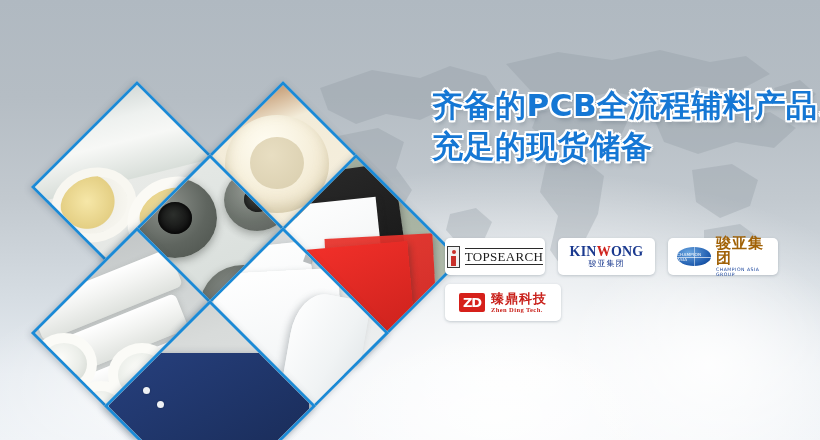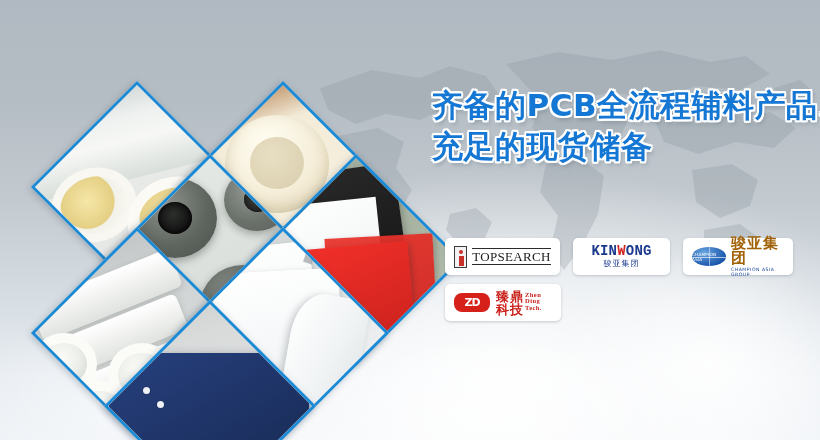--- a/index.html
+++ b/index.html
@@ -151,46 +151,46 @@
     box-shadow:0 1px 3px rgba(40,70,70,.25);
   }
   .logos{position:absolute;left:20px;top:238px;width:370px;}
   .logorow{display:flex;gap:13px;margin-bottom:9px;}
   .logo{
     background:#ffffff;border-radius:5px;
     box-shadow:0 1px 3px rgba(70,85,100,.28);
     height:37px;display:flex;align-items:center;justify-content:center;
     padding:0 9px;box-sizing:border-box;
   }
-  .logo-topsearch{width:115px;gap:5px;}
+  .logo-topsearch{width:100px;gap:5px;}
   .ts-mark{width:13px;height:22px;background:#f2f2f2;border:1px solid #3b3b3b;
     position:relative;flex:none;box-sizing:border-box;}
   .ts-mark::before{content:"";position:absolute;left:4px;top:3px;width:4px;height:4px;border-radius:50%;background:#c8302a;}
   .ts-mark::after{content:"";position:absolute;left:3.5px;top:9px;width:5px;height:10px;background:#c8302a;}
   .ts-word{font-family:"Liberation Serif","DejaVu Serif",serif;font-size:13px;color:#1b1b1b;
     letter-spacing:.3px;border-top:1px solid #2b2b2b;border-bottom:1px solid #2b2b2b;line-height:15px;}
   .logo-kinwong{width:97px;flex-direction:column;gap:0;}
-  .kw-en{font-family:Liberation Mono, monospace;font-weight:700;font-size:14px;color:#1b3a8f;letter-spacing:.2px;line-height:15px;}
+  .kw-en{font-family:Liberation Serif, serif;font-weight:700;font-size:14px;color:#1b3a8f;letter-spacing:.2px;line-height:15px;}
   .kw-en .w{color:#d0241f;}
   .kw-cn{font-family:"DejaVu Sans",sans-serif;font-size:8px;color:#1b3a8f;line-height:10px;letter-spacing:1px;}
   .logo-champion{width:110px;gap:5px;}
   .ca-globe{width:34px;height:19px;border-radius:50%;flex:none;
     background:radial-gradient(ellipse at 35% 30%,#6aa6e0,#1c59ad 70%,#11407f 100%);
     position:relative;overflow:hidden;display:flex;align-items:center;justify-content:center;}
   .ca-globe::before{content:"";position:absolute;left:0;top:50%;width:100%;height:1px;background:rgba(255,255,255,.65);}
   .ca-globe::after{content:"";position:absolute;left:50%;top:0;width:1px;height:100%;background:rgba(255,255,255,.5);}
   .ca-globe span{position:relative;font-size:4.2px;color:#fff;font-family:"DejaVu Sans",sans-serif;letter-spacing:.2px;z-index:2;}
   .ca-txt{display:flex;flex-direction:column;line-height:1;}
   .ca-cn{font-family:"DejaVu Sans",sans-serif;font-weight:700;font-size:15px;color:#a16207;letter-spacing:1px;}
   .ca-en{font-family:"DejaVu Sans",sans-serif;font-size:4.6px;color:#17429b;letter-spacing:.5px;margin-top:2px;}
   .logo-zhending{width:116px;gap:6px;}
-  .zd-mark{width:36px;height:19px;border-radius:8px;background:#d6201a;flex:none;
+  .zd-mark{width:26px;height:19px;border-radius:2px;background:#d6201a;flex:none;
     display:flex;align-items:center;justify-content:center;
-    font-family:"DejaVu Sans",sans-serif;font-weight:700;font-size:11px;color:#fff;letter-spacing:-1px;}
-  .zd-txt{display:flex;flex-direction:row;line-height:1;}
+    font-family:"DejaVu Sans",sans-serif;font-weight:700;font-size:13px;color:#fff;letter-spacing:-1px;}
+  .zd-txt{display:flex;flex-direction:column;line-height:1;}
   .zd-cn{font-family:"DejaVu Sans",sans-serif;font-weight:700;font-size:13px;color:#c9211b;letter-spacing:1px;}
   .zd-en{font-family:"Liberation Serif",serif;font-weight:700;font-size:6.5px;color:#c9211b;letter-spacing:.4px;margin-top:2px;}
 
   .more{
     position:absolute;left:258px;top:310px;
     font-family:"DejaVu Sans","Liberation Sans",sans-serif;
     font-size:15px;color:#8a9298;letter-spacing:1px;
     text-shadow:0 1px 0 rgba(255,255,255,.8);
     cursor:pointer;white-space:nowrap;
   }

